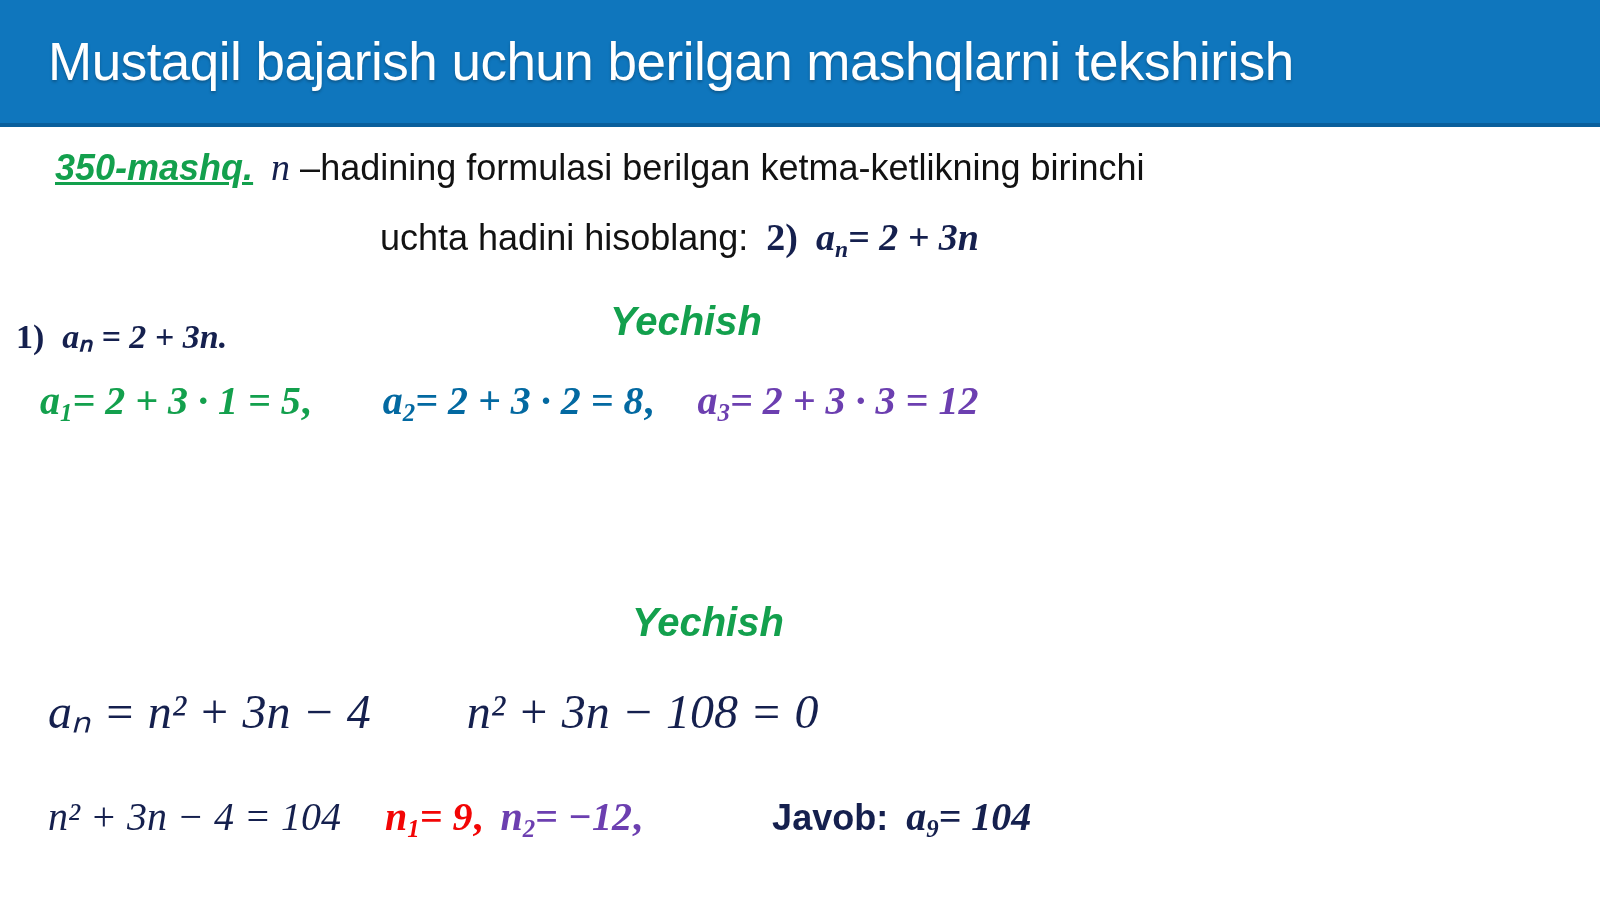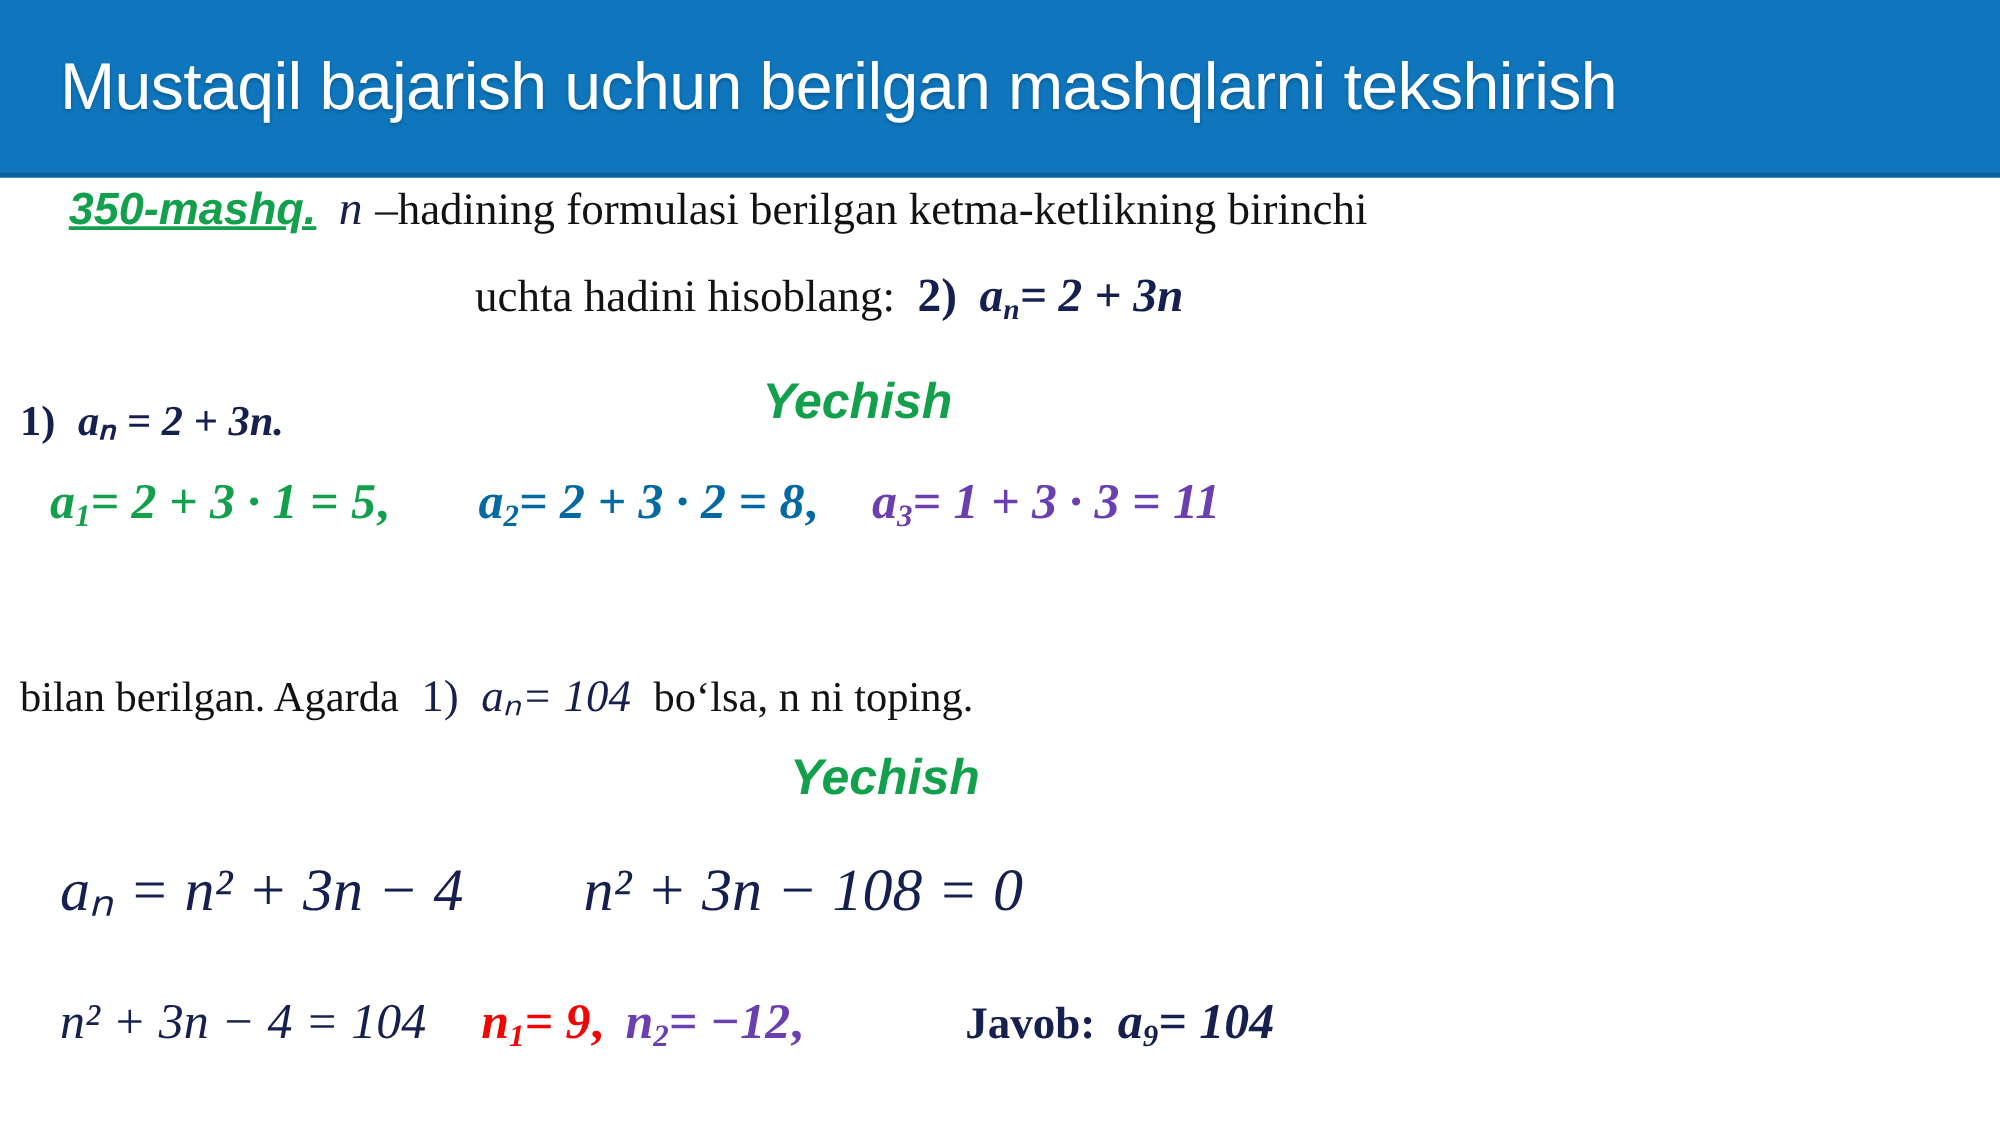--- a/index.html
+++ b/index.html
@@ -14,21 +14,21 @@
     overflow: hidden;
     position: relative;
   }
 
   
   .title-banner {
     position: absolute;
     left: 0;
     top: 0;
     width: 1600px;
-    height: 142px;
+    height: 127px;
     background: #0f76bd;
     border-bottom: 4px solid #0a5f9c;
     box-sizing: border-box;
     display: flex;
     align-items: center;
   }
   .title-text {
     color: #ffffff;
     font-size: 53px;
     font-weight: 400;
@@ -47,21 +47,21 @@
     height: 773px;
   }
 
   .row {
     position: absolute;
     white-space: nowrap;
   }
 
   
   .sans {
-    font-family: Liberation Serif, serif;
+    font-family: Liberation Sans, sans-serif;
     color: #121212;
   }
   .mashq {
     font-family: "Liberation Sans", sans-serif;
     font-weight: bold;
     font-style: italic;
     color: #13a04d;
     text-decoration: underline;
   }
   .yechish {
@@ -131,27 +131,24 @@
     <span class="sans">uchta hadini hisoblang:</span><span class="gap-sm"></span><span class="mth-b up" style="font-size:38px">2)</span><span class="gap-sm"></span><span class="mth-b" style="font-size:38px"><span>a</span><sub>n</sub><span>= 2 + 3n</span></span>
   </div>
 
   <div class="row" id="line-1an">
     <span class="mth-b up">1)</span><span class="gap-sm"></span><span class="mth-b">aₙ = 2 + 3n.</span>
   </div>
 
   <div class="row yechish" id="yechish-1">Yechish</div>
 
   <div class="row" id="line-terms">
-    <span class="mth-b c-green"><span>a</span><sub>1</sub><span>= 2 + 3 · 1 = 5</span><span class="up">,</span></span><span class="gap-md"></span><span class="mth-b c-blue"><span>a</span><sub>2</sub><span>= 2 + 3 · 2 = 8</span><span class="up">,</span></span><span class="gap-md"></span><span class="mth-b c-purple"><span>a</span><sub>3</sub><span>= 1 + 3 · 3 = 11</span></span>
+    <span class="mth-b c-green"><span>a</span><sub>1</sub><span>= 2 + 3 · 1 = 5</span><span class="up">,</span></span><span class="gap-md"></span><span class="mth-b c-blue"><span>a</span><sub>2</sub><span>= 2 + 3 · 2 = 8</span><span class="up">,</span></span><span class="gap-md"></span><span class="mth-b c-purple"><span>a</span><sub>3</sub><span>= 2 + 3 · 3 = 12</span></span>
   </div>
 
 
-  <div class="row" id="line-354b">
-    <span class="sans">bilan berilgan. Agarda</span><span class="gap-sm"></span><span class="mth up" style="font-size:36px">1)</span><span class="gap-sm"></span><span class="mth" style="font-size:36px">aₙ= 104</span><span class="gap-sm"></span><span class="sans">bo‘lsa, n ni toping.</span>
-  </div>
 
   <div class="row yechish" id="yechish-2">Yechish</div>
 
   <div class="row" id="eq-row-1">
     <span class="mth">aₙ = n² + 3n − 4</span><span class="gap-lg"></span><span class="mth">n² + 3n − 108 = 0</span>
   </div>
 
   <div class="row" id="eq-row-2">
     <span class="mth">n² + 3n − 4 = 104</span><span class="gap-md"></span><span class="mth-b c-red"><span>n</span><sub>1</sub><span>= 9</span><span class="up">,</span></span><span class="gap-sm"></span><span class="mth-b c-purple"><span>n</span><sub>2</sub><span>= −12</span><span class="up">,</span></span><span class="gap-xl"></span><span class="sans" style="font-weight:bold;font-size:36px;color:#15204e">Javob:</span><span class="gap-sm"></span><span class="mth-b"><span>a</span><sub>9</sub><span>= 104</span></span>
   </div>

